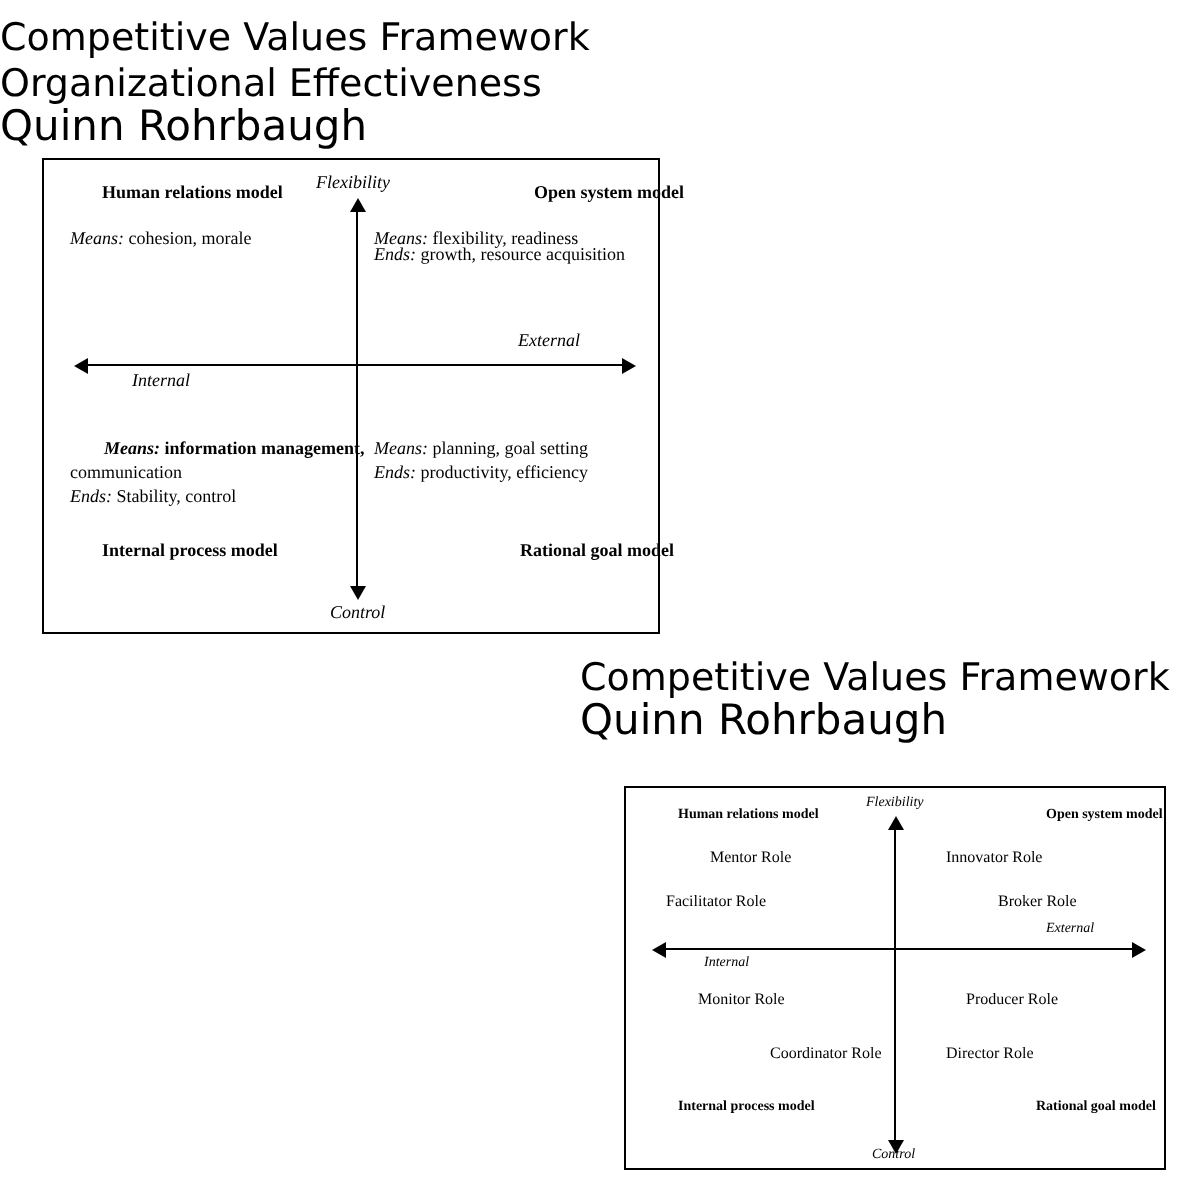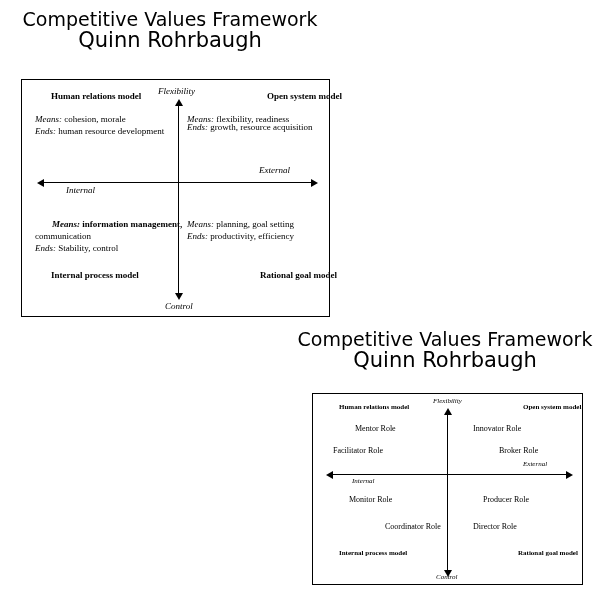--- a/index.html
+++ b/index.html
@@ -12,21 +12,21 @@
     height: 600px;
     position: relative;
     overflow: hidden;
     font-family: "Liberation Serif", serif;
     color: #000000;
   }
 
   
   .title-block {
     position: absolute;
-    text-align: center;
+    text-align: left;
     font-family: "DejaVu Sans", sans-serif;
     color: #000000;
   }
   .title-line-1 {
     font-size: 19px;
     line-height: 23px;
     white-space: nowrap;
   }
   .title-line-2 {
     font-size: 19px;
@@ -112,20 +112,21 @@
   
   .d2 .axis-label { font-size: 7px; }
   .d2 .model-label { font-size: 7px; }
   .d2 .role-label { font-size: 8px; }
 </style>
 </head>
 <body>
 
 <div class="title-block" style="left:0px; top:8px; width:340px;">
   <div class="title-line-1">Competitive Values Framework</div>
+  <div class="title-line-2">Organizational Effectiveness</div>
   <div class="title-author">Quinn Rohrbaugh</div>
 </div>
 
 <div class="diagram d1" style="left:21px; top:79px; width:309px; height:238px;">
 
   <div class="axis-v-line" style="left:156px; top:25px; height:190px;"></div>
   <div class="arrow arrow-up" style="left:153px; top:19px;"></div>
   <div class="arrow arrow-down" style="left:153px; top:213px;"></div>
   <div class="lbl axis-label" style="left:136px; top:6px;">Flexibility</div>
   <div class="lbl axis-label" style="left:143px; top:221px;">Control</div>
@@ -133,23 +134,20 @@
   <div class="axis-h-line" style="left:22px; top:102px; width:267px;"></div>
   <div class="arrow arrow-left" style="left:15px; top:99px;"></div>
   <div class="arrow arrow-right" style="left:289px; top:99px;"></div>
   <div class="lbl axis-label" style="left:44px; top:105px;">Internal</div>
   <div class="lbl axis-label" style="left:237px; top:85px;">External</div>
 
   <div class="lbl model-label" style="left:13px; top:11px;">Human relations model</div>
   <div class="lbl cell-text" style="left:13px; top:33px;">
     <em>Means:</em><span> cohesion, morale</span>
   </div>
-  <div class="lbl cell-text" style="left:13px; top:45px;">
-    <em>Ends:</em><span> human resource development</span>
-  </div>
 
   <div class="lbl model-label" style="left:229px; top:11px;">Open system model</div>
   <div class="lbl cell-text" style="left:165px; top:33px;">
     <em>Means:</em><span> flexibility, readiness</span>
   </div>
   <div class="lbl cell-text" style="left:165px; top:41px;">
     <em>Ends:</em><span> growth, resource acquisition</span>
   </div>
 
   <div class="lbl cell-text" style="left:30px; top:138px;font-weight:bold;">

